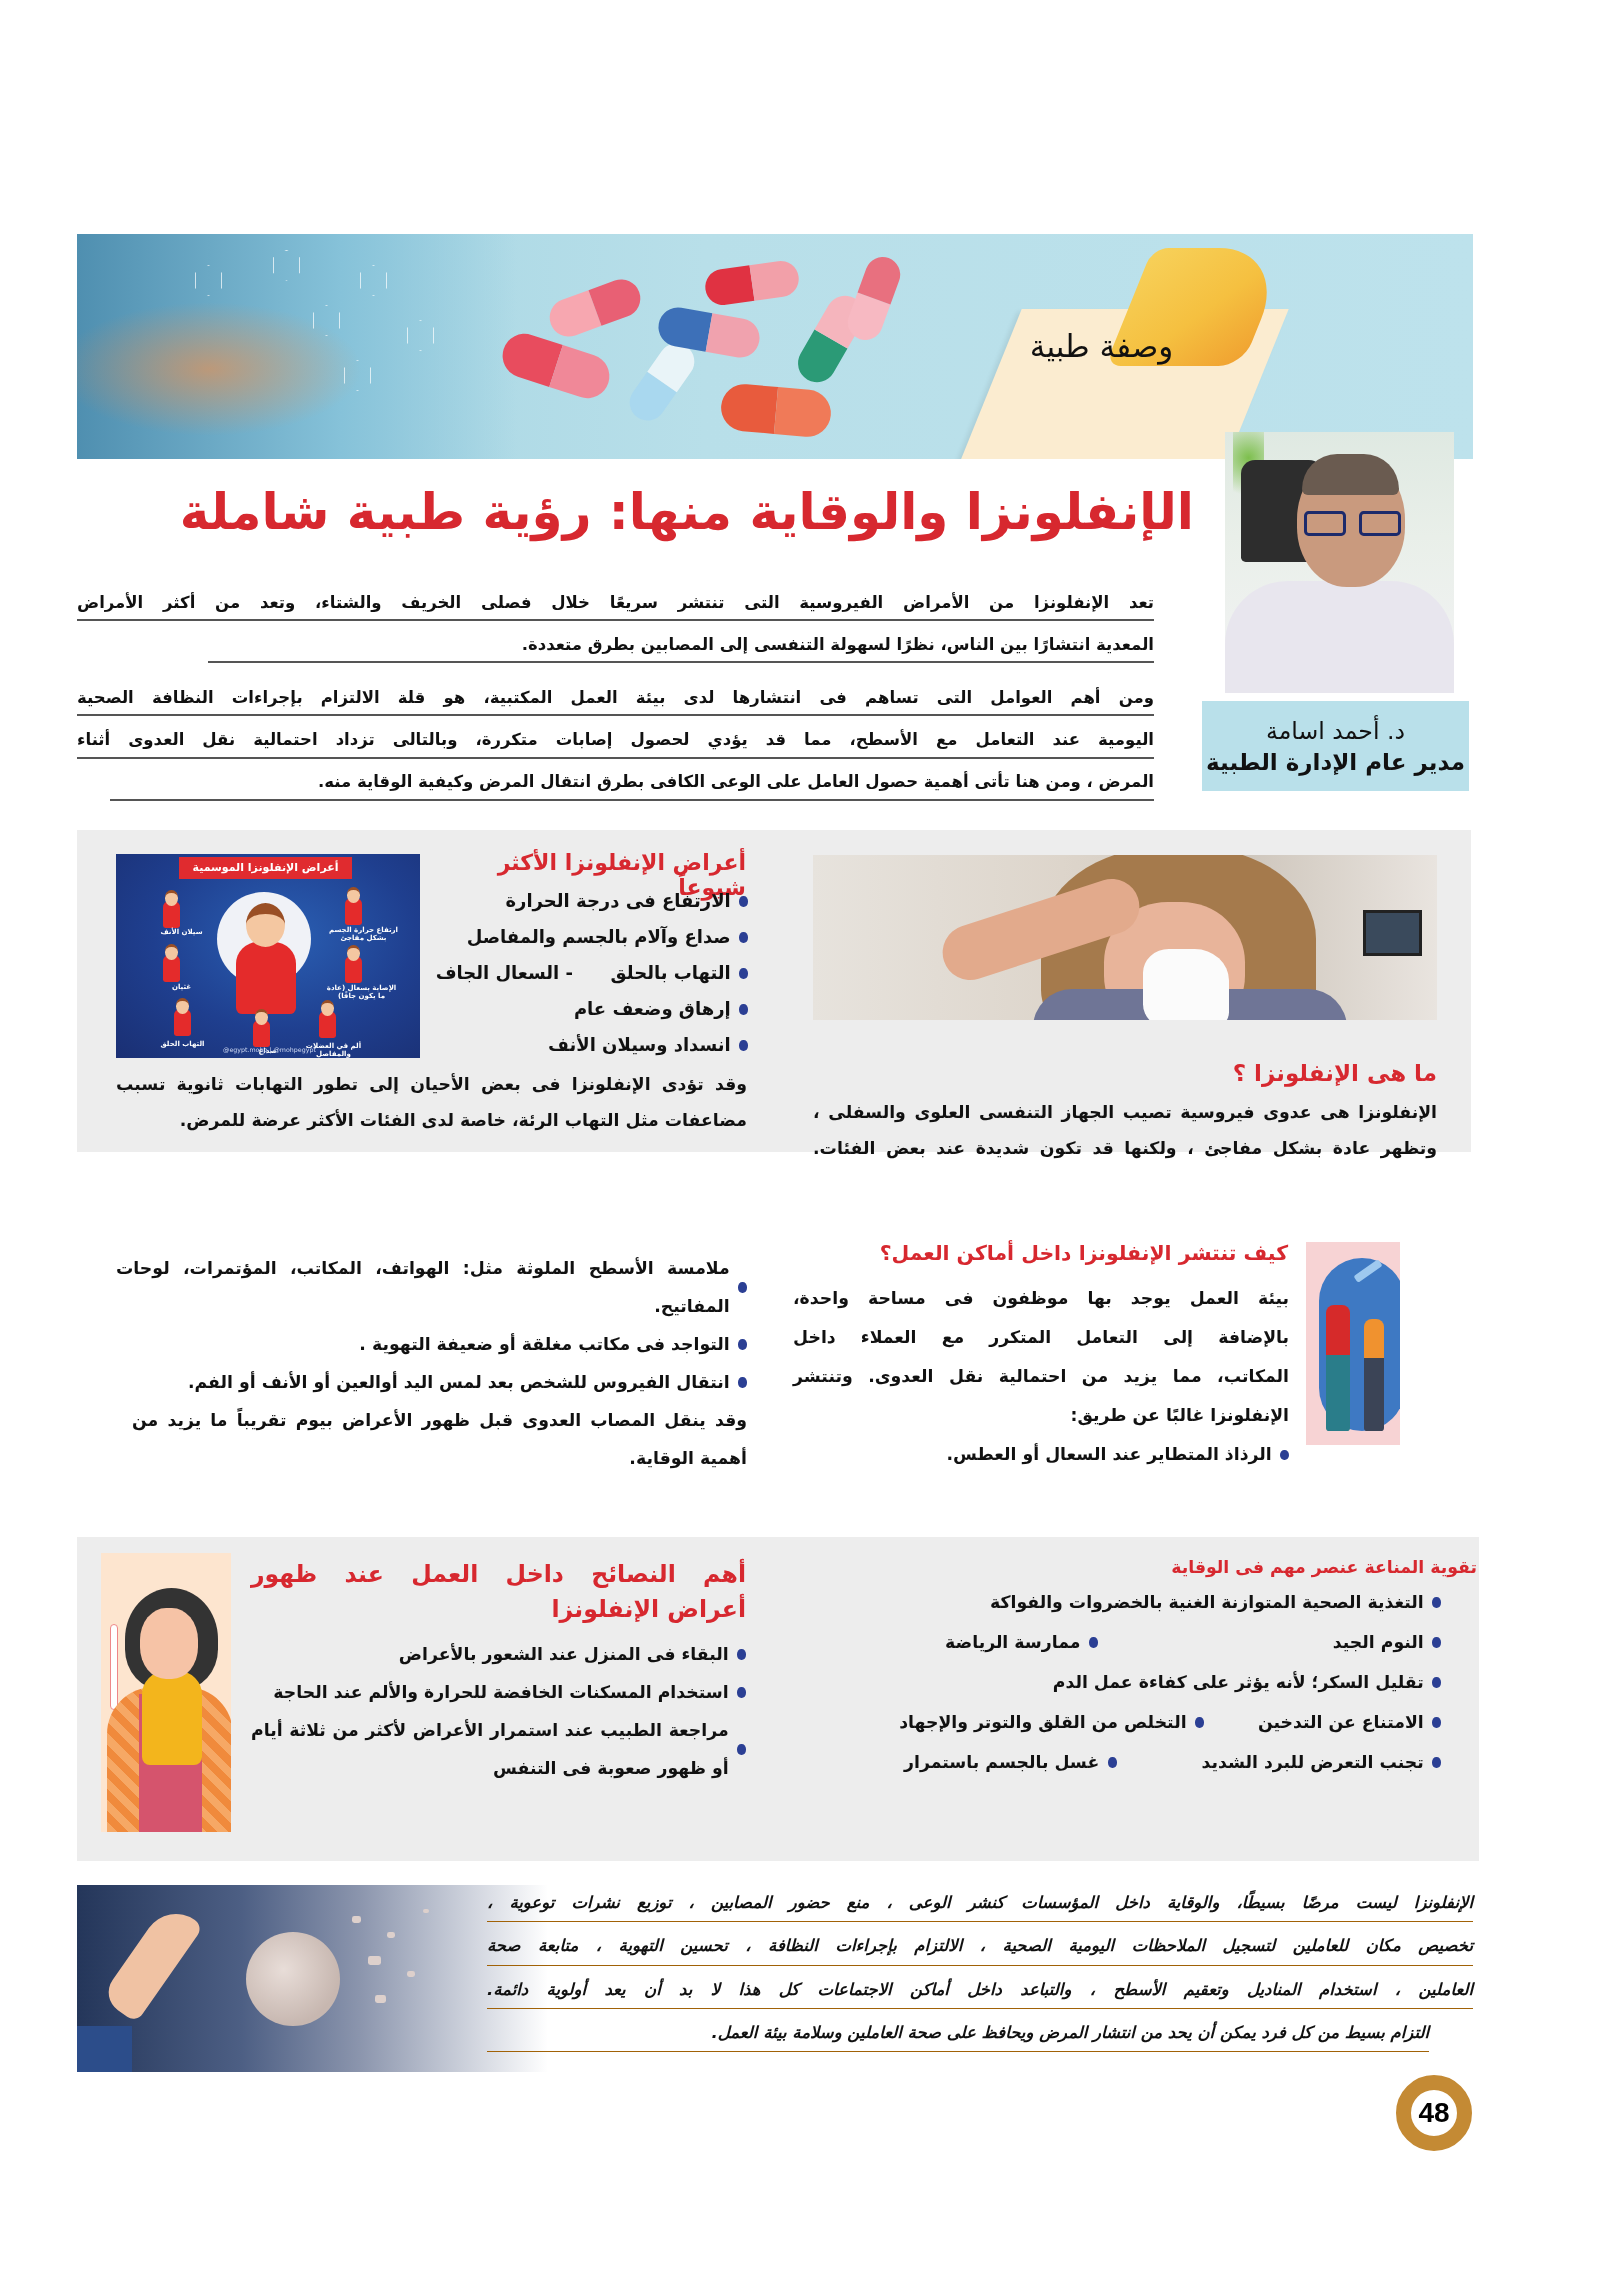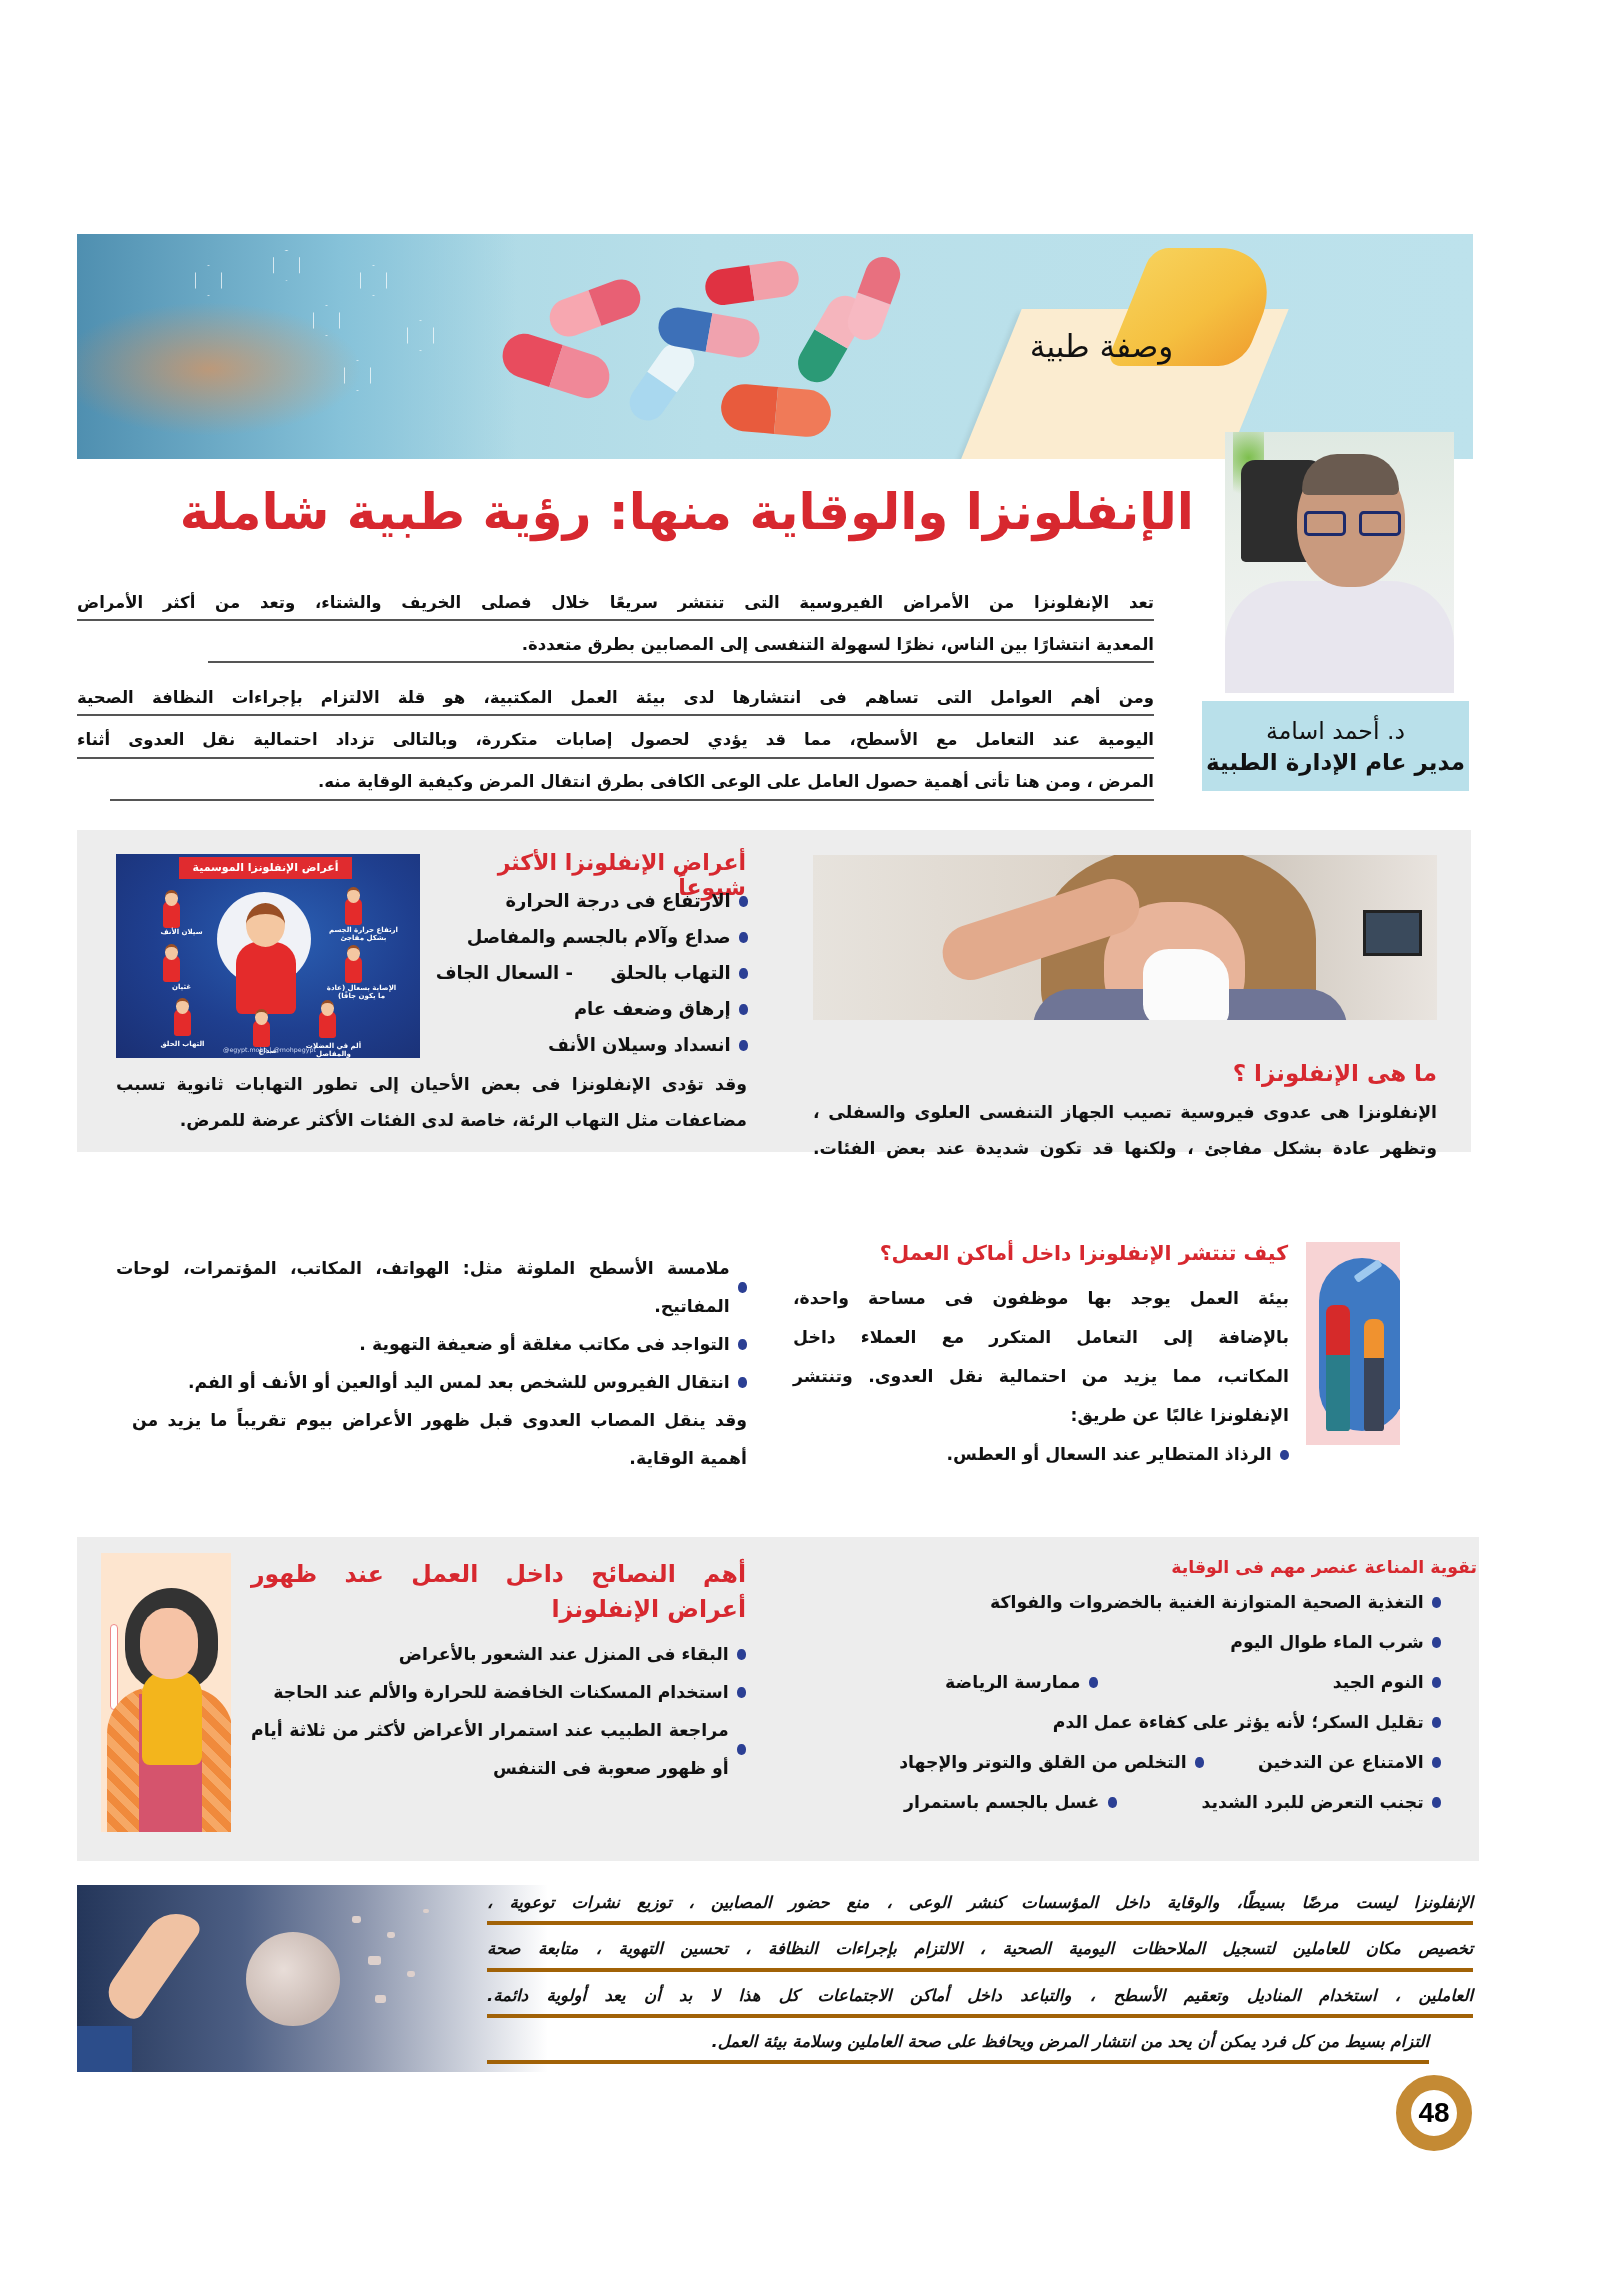--- a/index.html
+++ b/index.html
@@ -149,21 +149,21 @@
     overflow: hidden;
   }
   .virus-photo .hand { position: absolute; left: 15.7px; top: 55px; width: 118px; height: 44px; background: #f0c2a3; border-radius: 31px 47px 15.7px 15.7px; transform: rotate(-55deg); }
   .virus-photo .sleeve { position: absolute; left: 0; top: 141px; width: 55px; height: 47px; background: #2c4d8a; }
   .virus-photo .virus { position: absolute; left: 169px; top: 47px; width: 94px; height: 94px; background: radial-gradient(circle at 40% 40%, #e8ddd8 0%, #c7b7b0 70%); border-radius: 50%; }
   .virus-photo .frag { position: absolute; background: #ddd0cc; border-radius: 2.4px; }
 
   .closing { left: 487px; top: 1890px; width: 986px; }
   .closing .line {
     font-size: 16.5px; font-weight: bold; font-style: italic; line-height: 25px;
-    padding-bottom: 6.3px; margin-bottom: 11px; border-bottom: 4px solid #a16207;
+    padding-bottom: 6.3px; margin-bottom: 11px; border-bottom: 1px solid #a16207;
     white-space: nowrap; text-align: justify; text-align-last: justify;
   }
   .closing .line.last { text-align-last: right; margin-left: 0; }
 
   .page-number {
     left: 1396px; top: 2075px; width: 76px; height: 76px; border-radius: 50%;
     background: #ffffff; border: 15.7px solid #c48a34;
     display: flex; align-items: center; justify-content: center;
     font-size: 28px; font-weight: bold; color: #000; font-family: "Liberation Sans", sans-serif;
   }
@@ -329,25 +329,20 @@
 <div class="abs gray-box box3"></div>
 
 <div class="abs red-title" style="left:853px; top:1557px; width:624px; text-align:right; font-size:17.3px;">تقوية المناعة عنصر مهم فى الوقاية</div>
 <div class="abs body-text" style="left:817px; top:1582px; width:624px; font-size:17.3px; line-height:40px;">
   <div style="display:flex;">
     <ul class="bullets" style="width:100%;">
         <li>التغذية الصحية المتوازنة الغنية بالخضروات والفواكة</li>
       </ul>
   </div>
   <div style="display:flex;">
-    <ul class="bullets" style="width:100%;">
-        <li>شرب الماء طوال اليوم</li>
-      </ul>
-  </div>
-  <div style="display:flex;">
     <ul class="bullets" style="width:55%;">
         <li>النوم الجيد</li>
       </ul>
     <ul class="bullets" style="width:45%;">
         <li>ممارسة الرياضة</li>
       </ul>
   </div>
   <div style="display:flex;">
     <ul class="bullets" style="width:100%;">
         <li>تقليل السكر؛ لأنه يؤثر على كفاءة عمل الدم</li>

